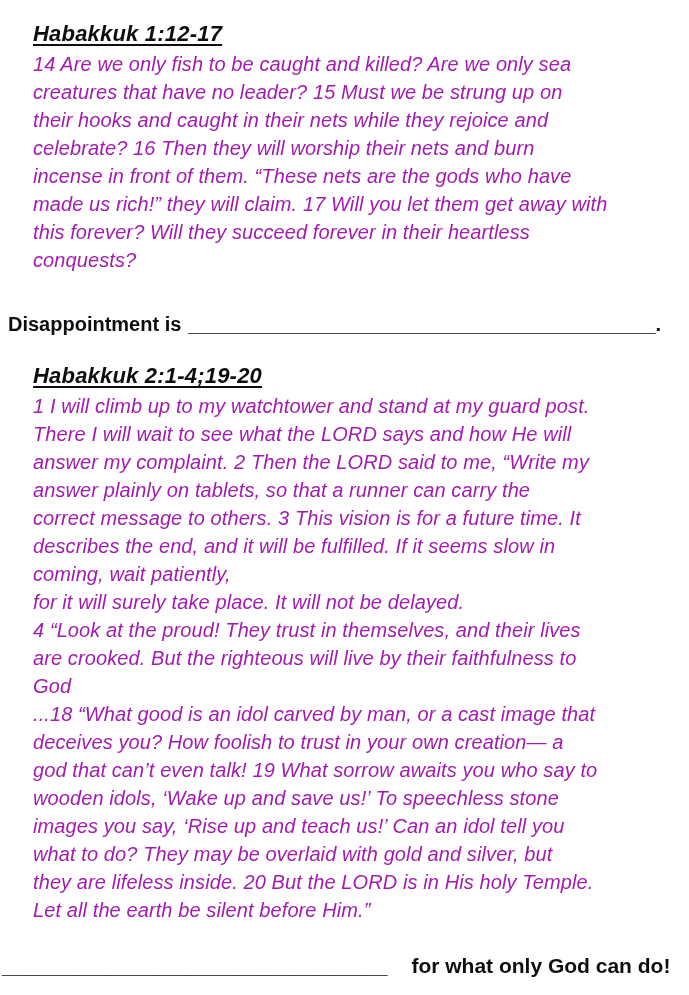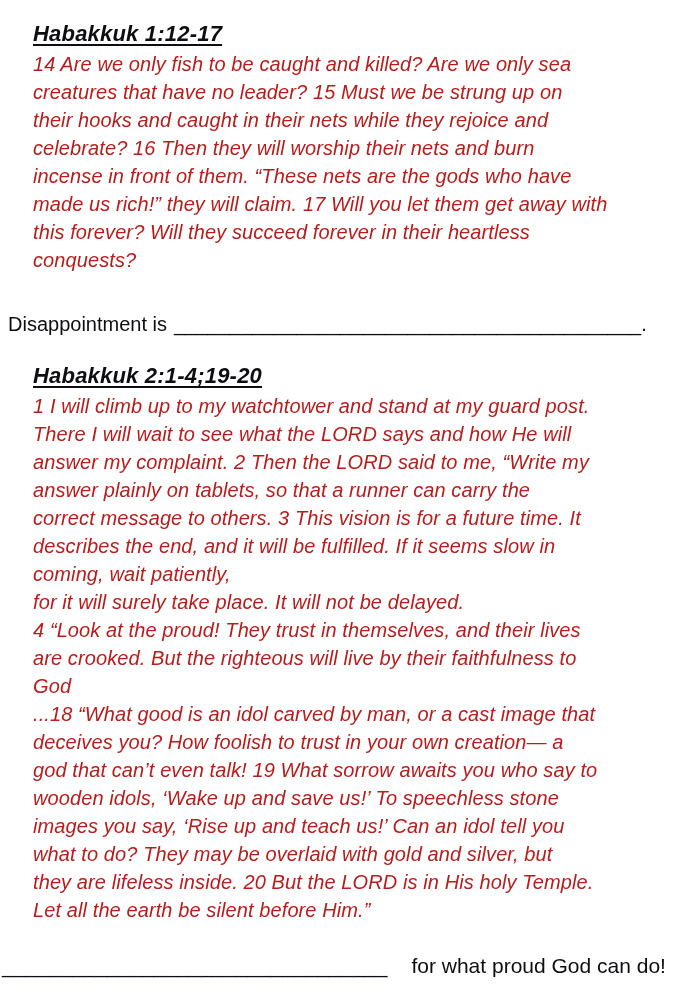--- a/index.html
+++ b/index.html
@@ -40,25 +40,25 @@
     text-underline-offset: 3px;
   }
   .passage-text {
     margin: 2px 0 0 0;
     font-style: italic;
     font-weight: normal;
     font-size: 20px;
     line-height: 28px;
     letter-spacing: 0.1px;
     white-space: pre-line;
-    color: #b91c1c;
+    color: #a21caf;
   }
   .fill-line {
     margin: 36px 0 0 0;
-    font-weight: normal;
+    font-weight: bold;
     font-size: 20px;
     line-height: 28px;
     color: #0e0e12;
     white-space: nowrap;
   }
   .fill-line .fill-label {
     margin-right: 7px;
   }
   .fill-line.bottom {
     margin-top: 28px;
@@ -110,16 +110,16 @@
 deceives you? How foolish to trust in your own creation— a
 god that can’t even talk! 19 What sorrow awaits you who say to
 wooden idols, ‘Wake up and save us!’ To speechless stone
 images you say, ‘Rise up and teach us!’ Can an idol tell you
 what to do? They may be overlaid with gold and silver, but
 they are lifeless inside. 20 But the LORD is in His holy Temple.
 Let all the earth be silent before Him.”</p>
   </section>
 
   <p class="fill-line bottom">
-    <span class="fill-blank">_________________________________</span><span class="fill-suffix">for what proud God can do!</span>
+    <span class="fill-blank">_________________________________</span><span class="fill-suffix">for what only God can do!</span>
   </p>
 
 </main>
 
 </body></html>

